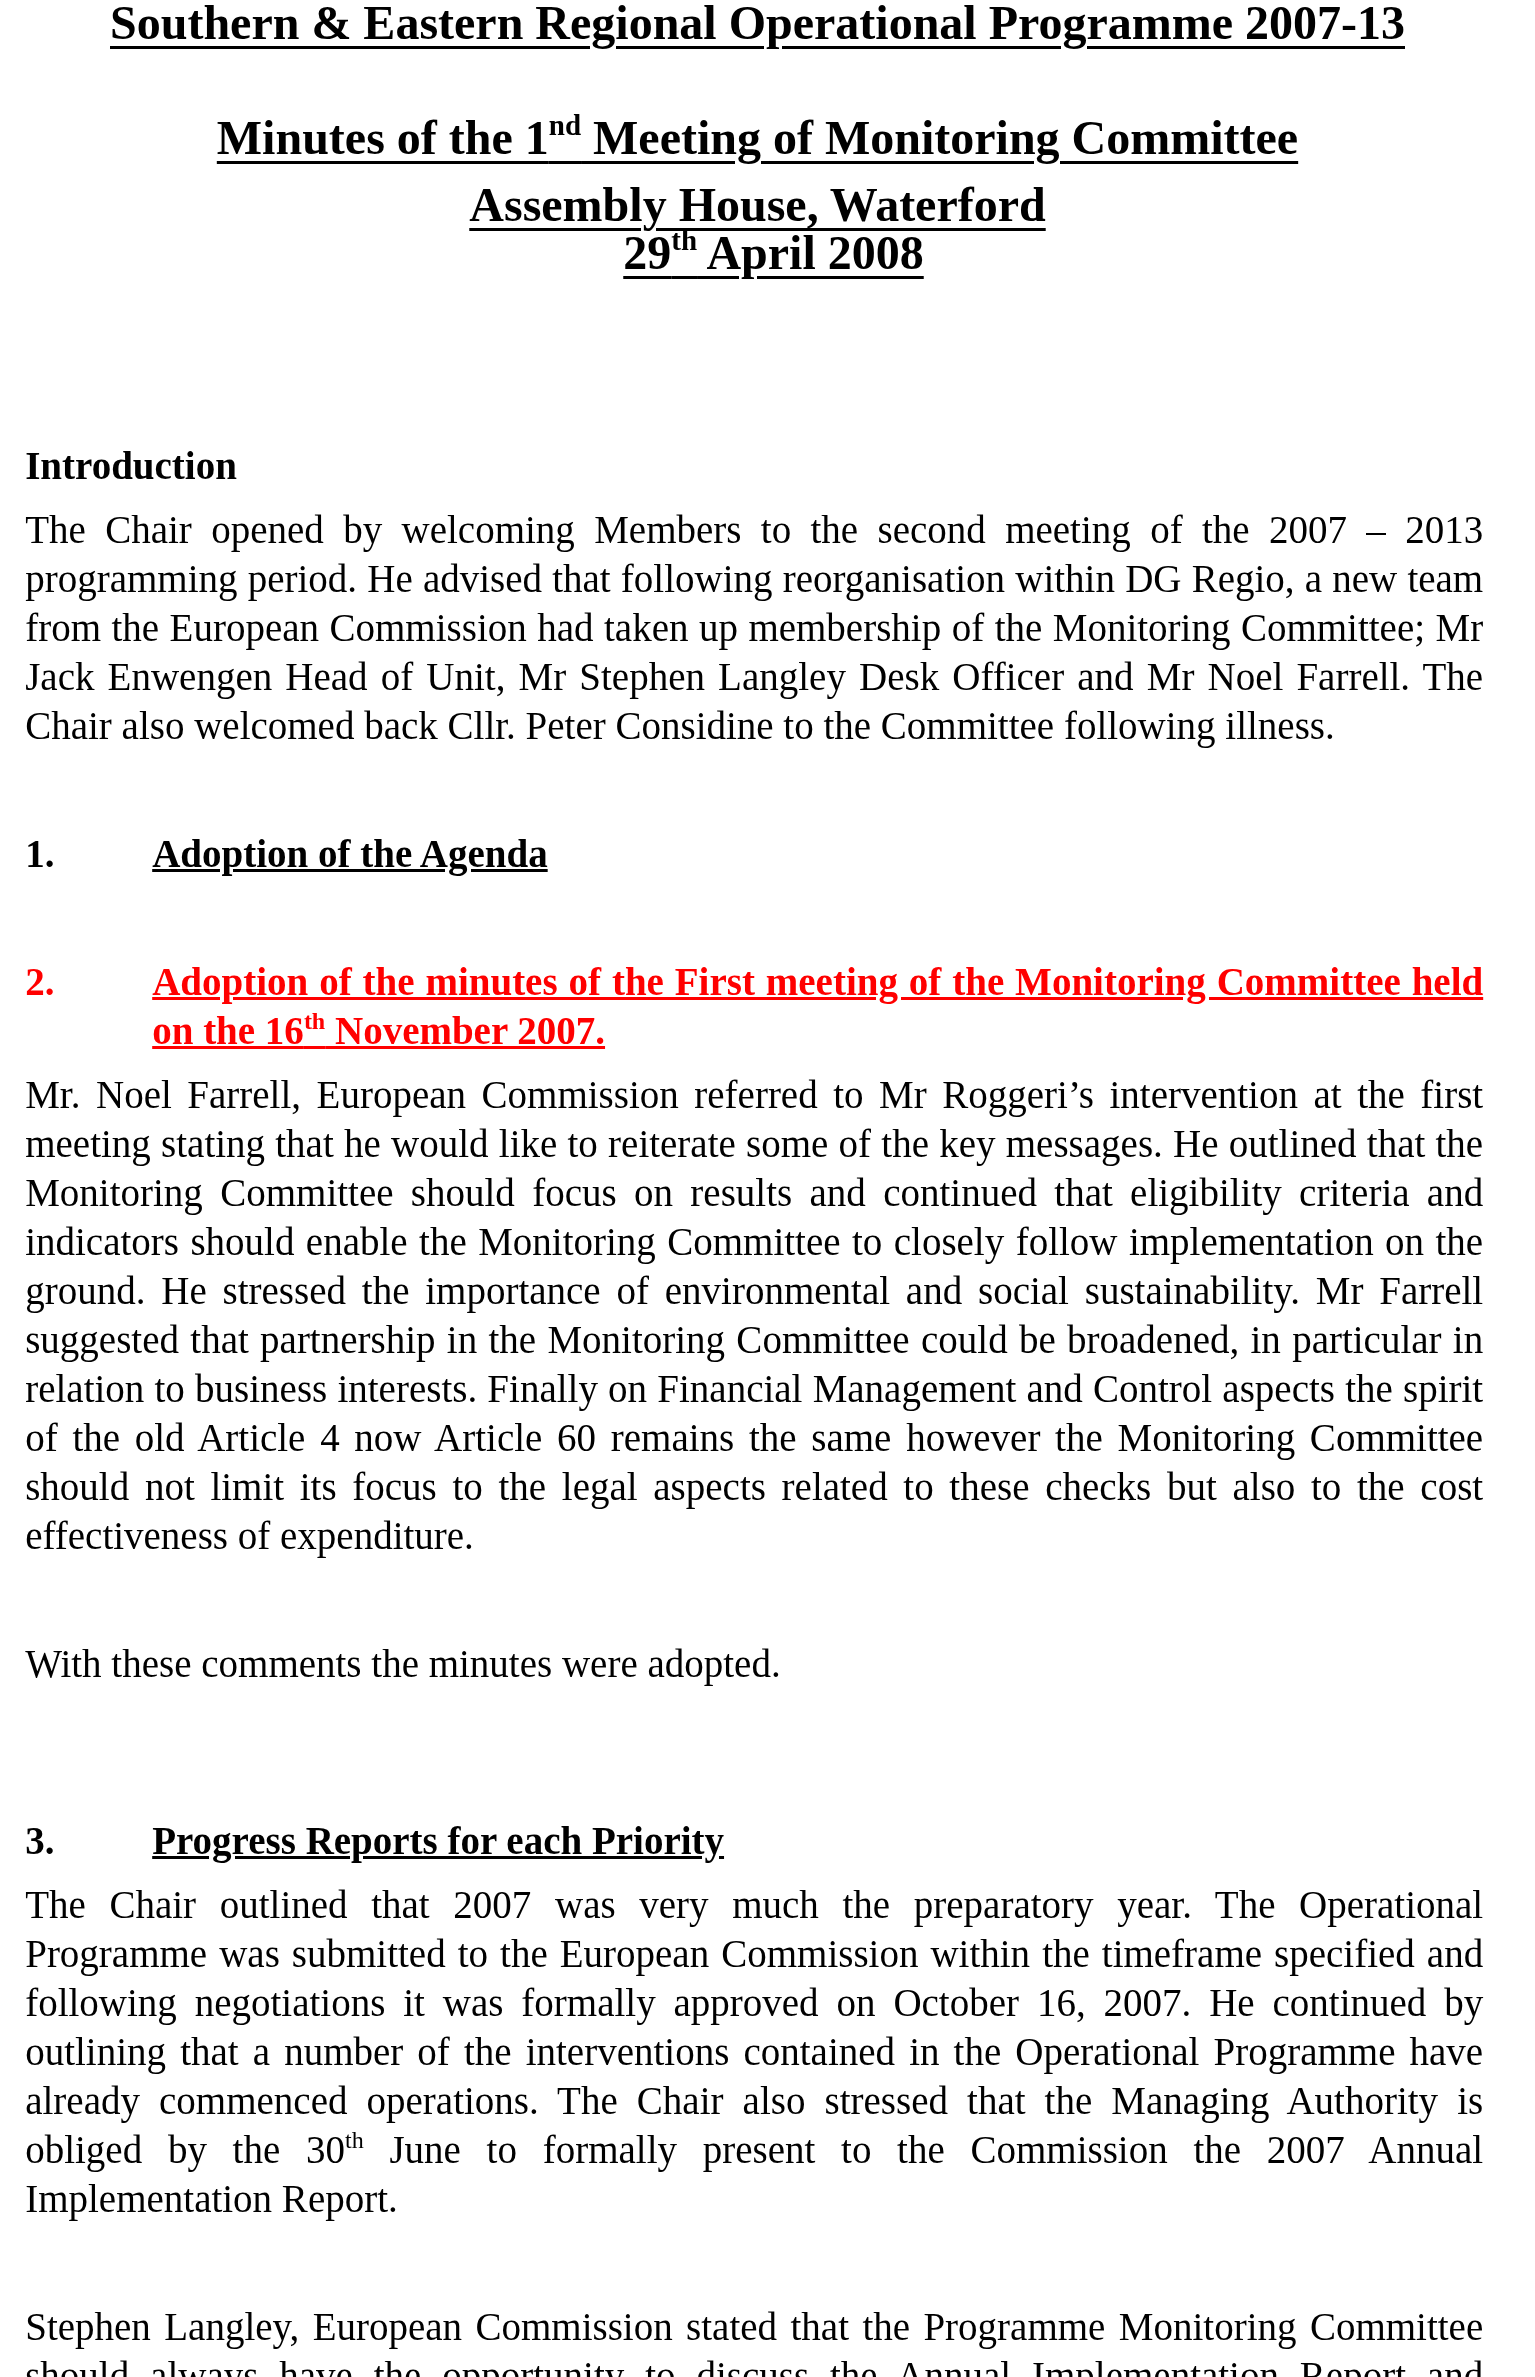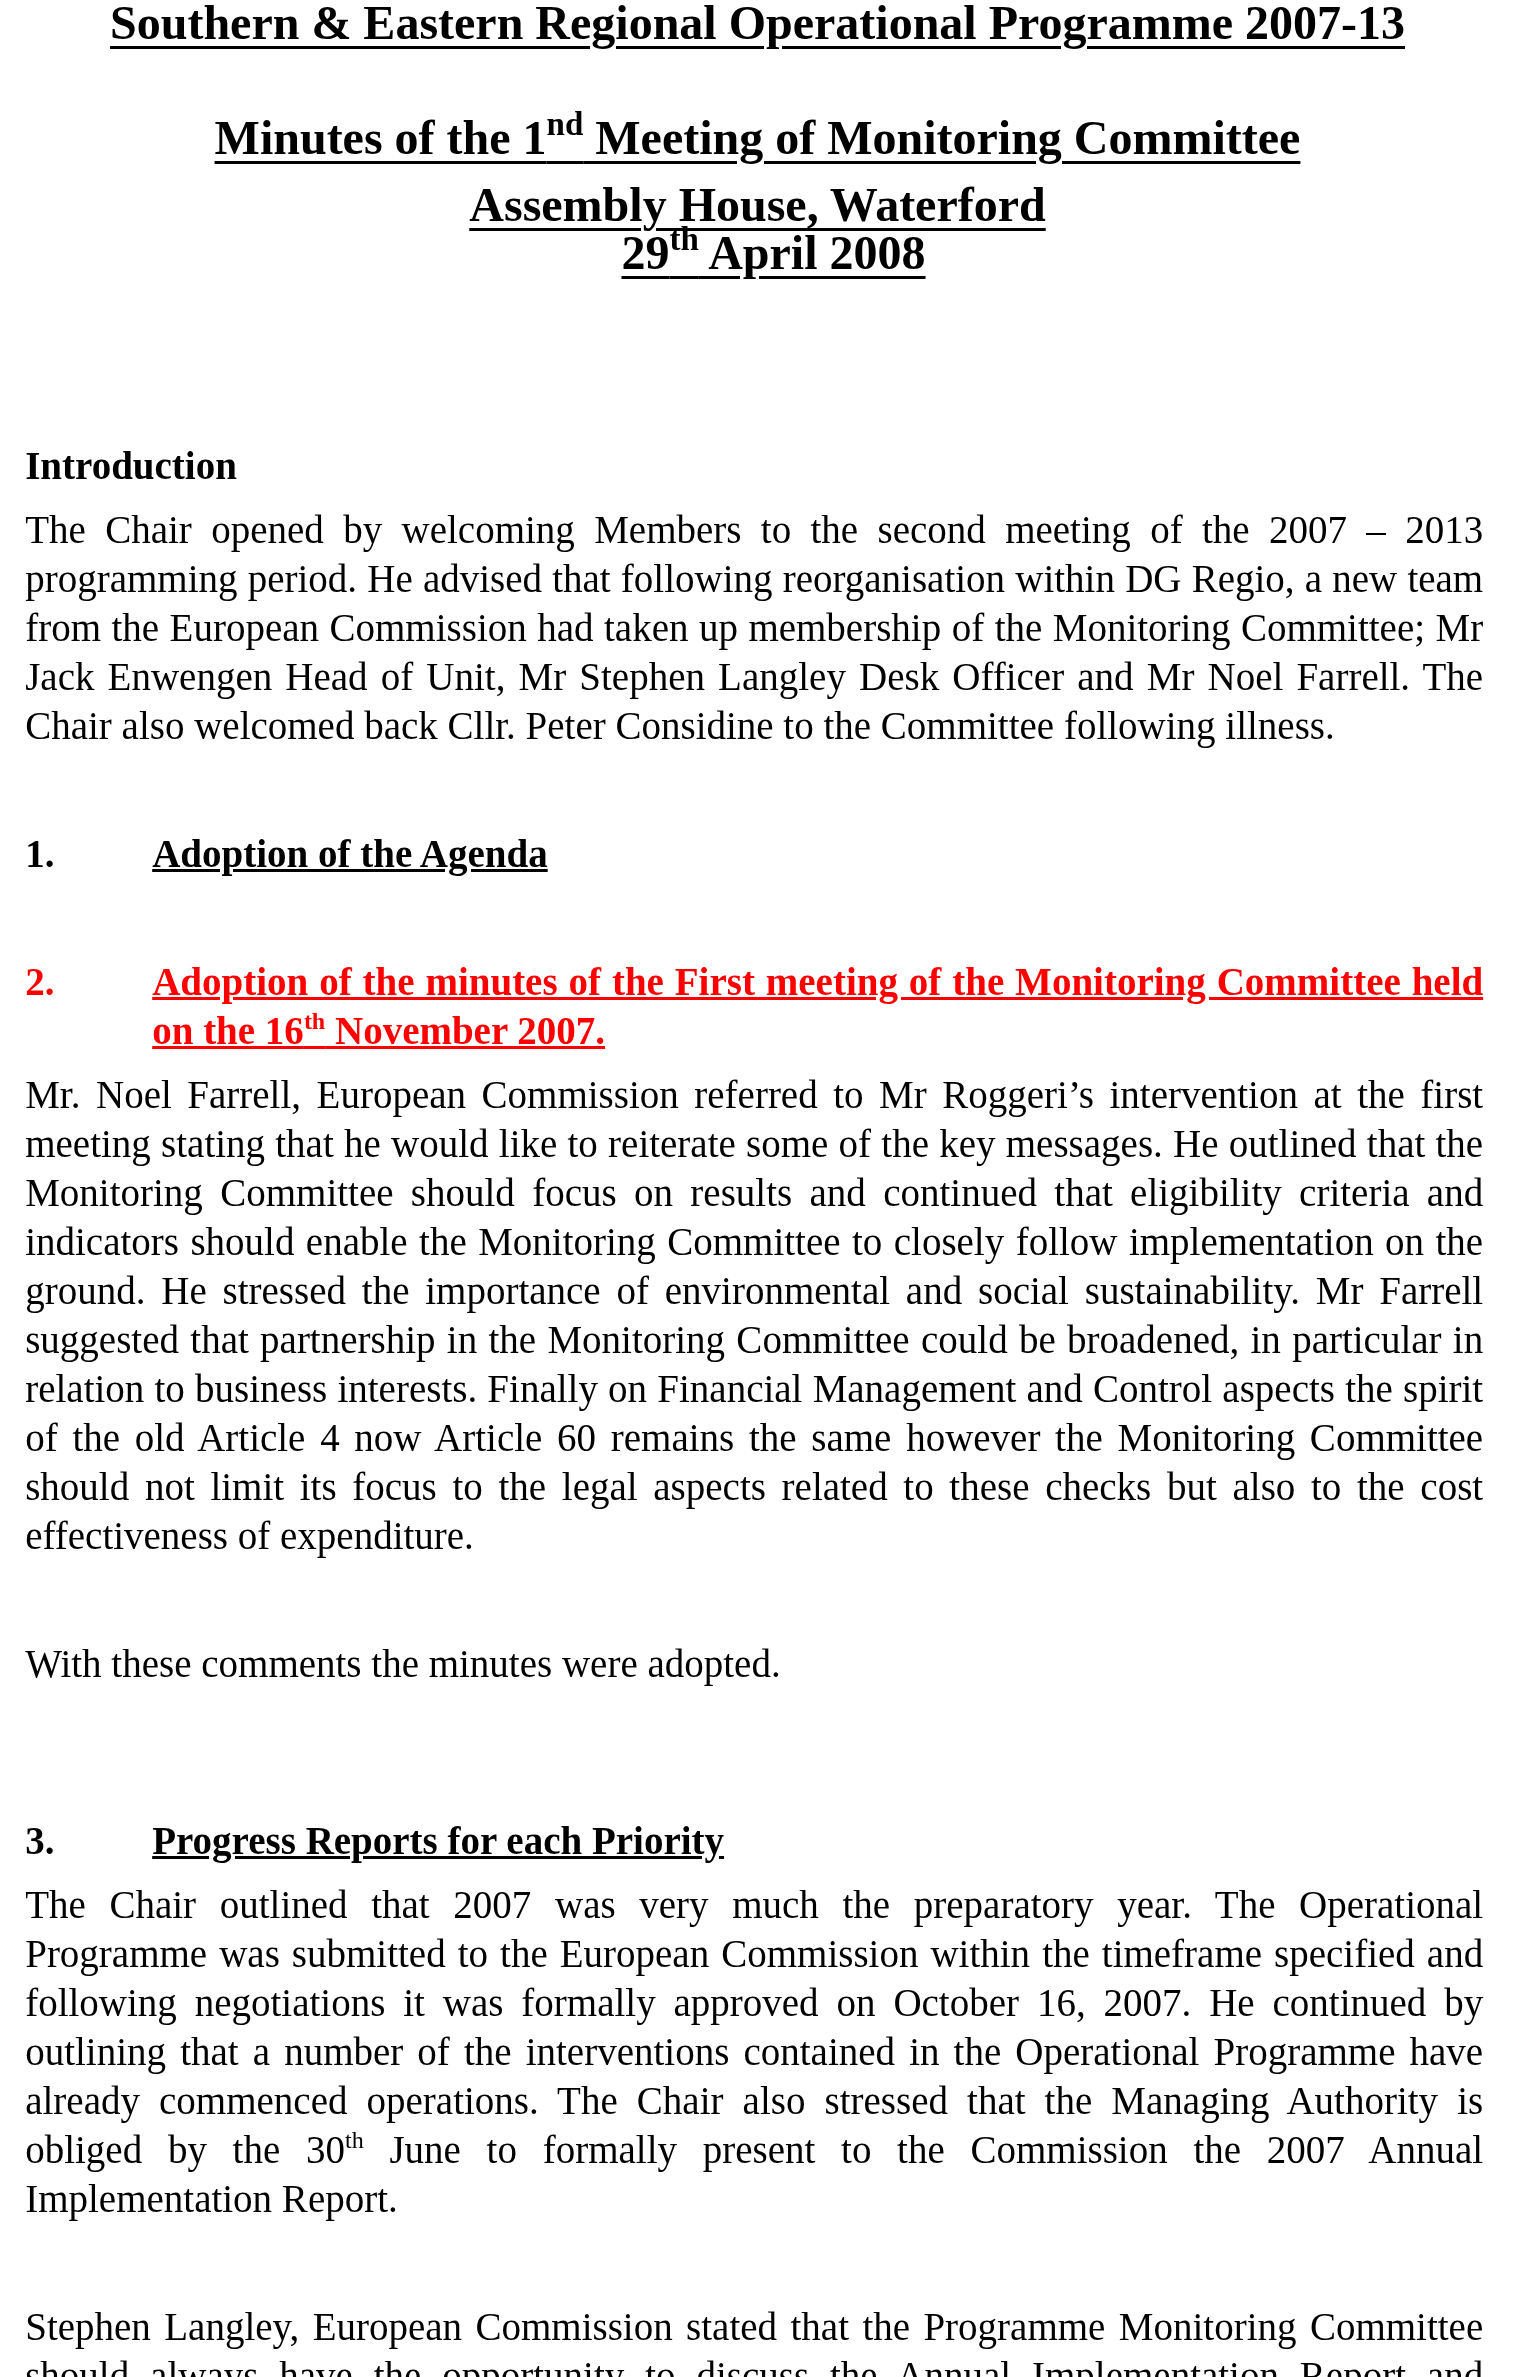--- a/index.html
+++ b/index.html
@@ -17,21 +17,21 @@
     .title {
       font-weight: bold;
       font-size: 48px;
       line-height: 57px;
       text-decoration: underline;
       text-decoration-thickness: 3.4px;
       text-underline-offset: 6.8px;
       margin: 0;
       white-space: nowrap;
     }
-    .title sup { font-size: 33px; line-height: 0; vertical-align: 18.6px; }
+    .title sup { font-size: 29px; line-height: 0; vertical-align: 18.6px; }
     .t1 { position: absolute; left: 0; width: 1515px; top: -6px; }
     .t2 { position: absolute; left: 0; width: 1515px; top: 109px; }
     .t3 { position: absolute; left: 0; width: 1515px; top: 166px; margin-top: 10px; }
     .t4 { position: absolute; left: 16px; width: 1515px; top: 224px; }
 
     .body {
       position: absolute;
       left: 10.2px;
       top: 426px;
       width: 1488px;

